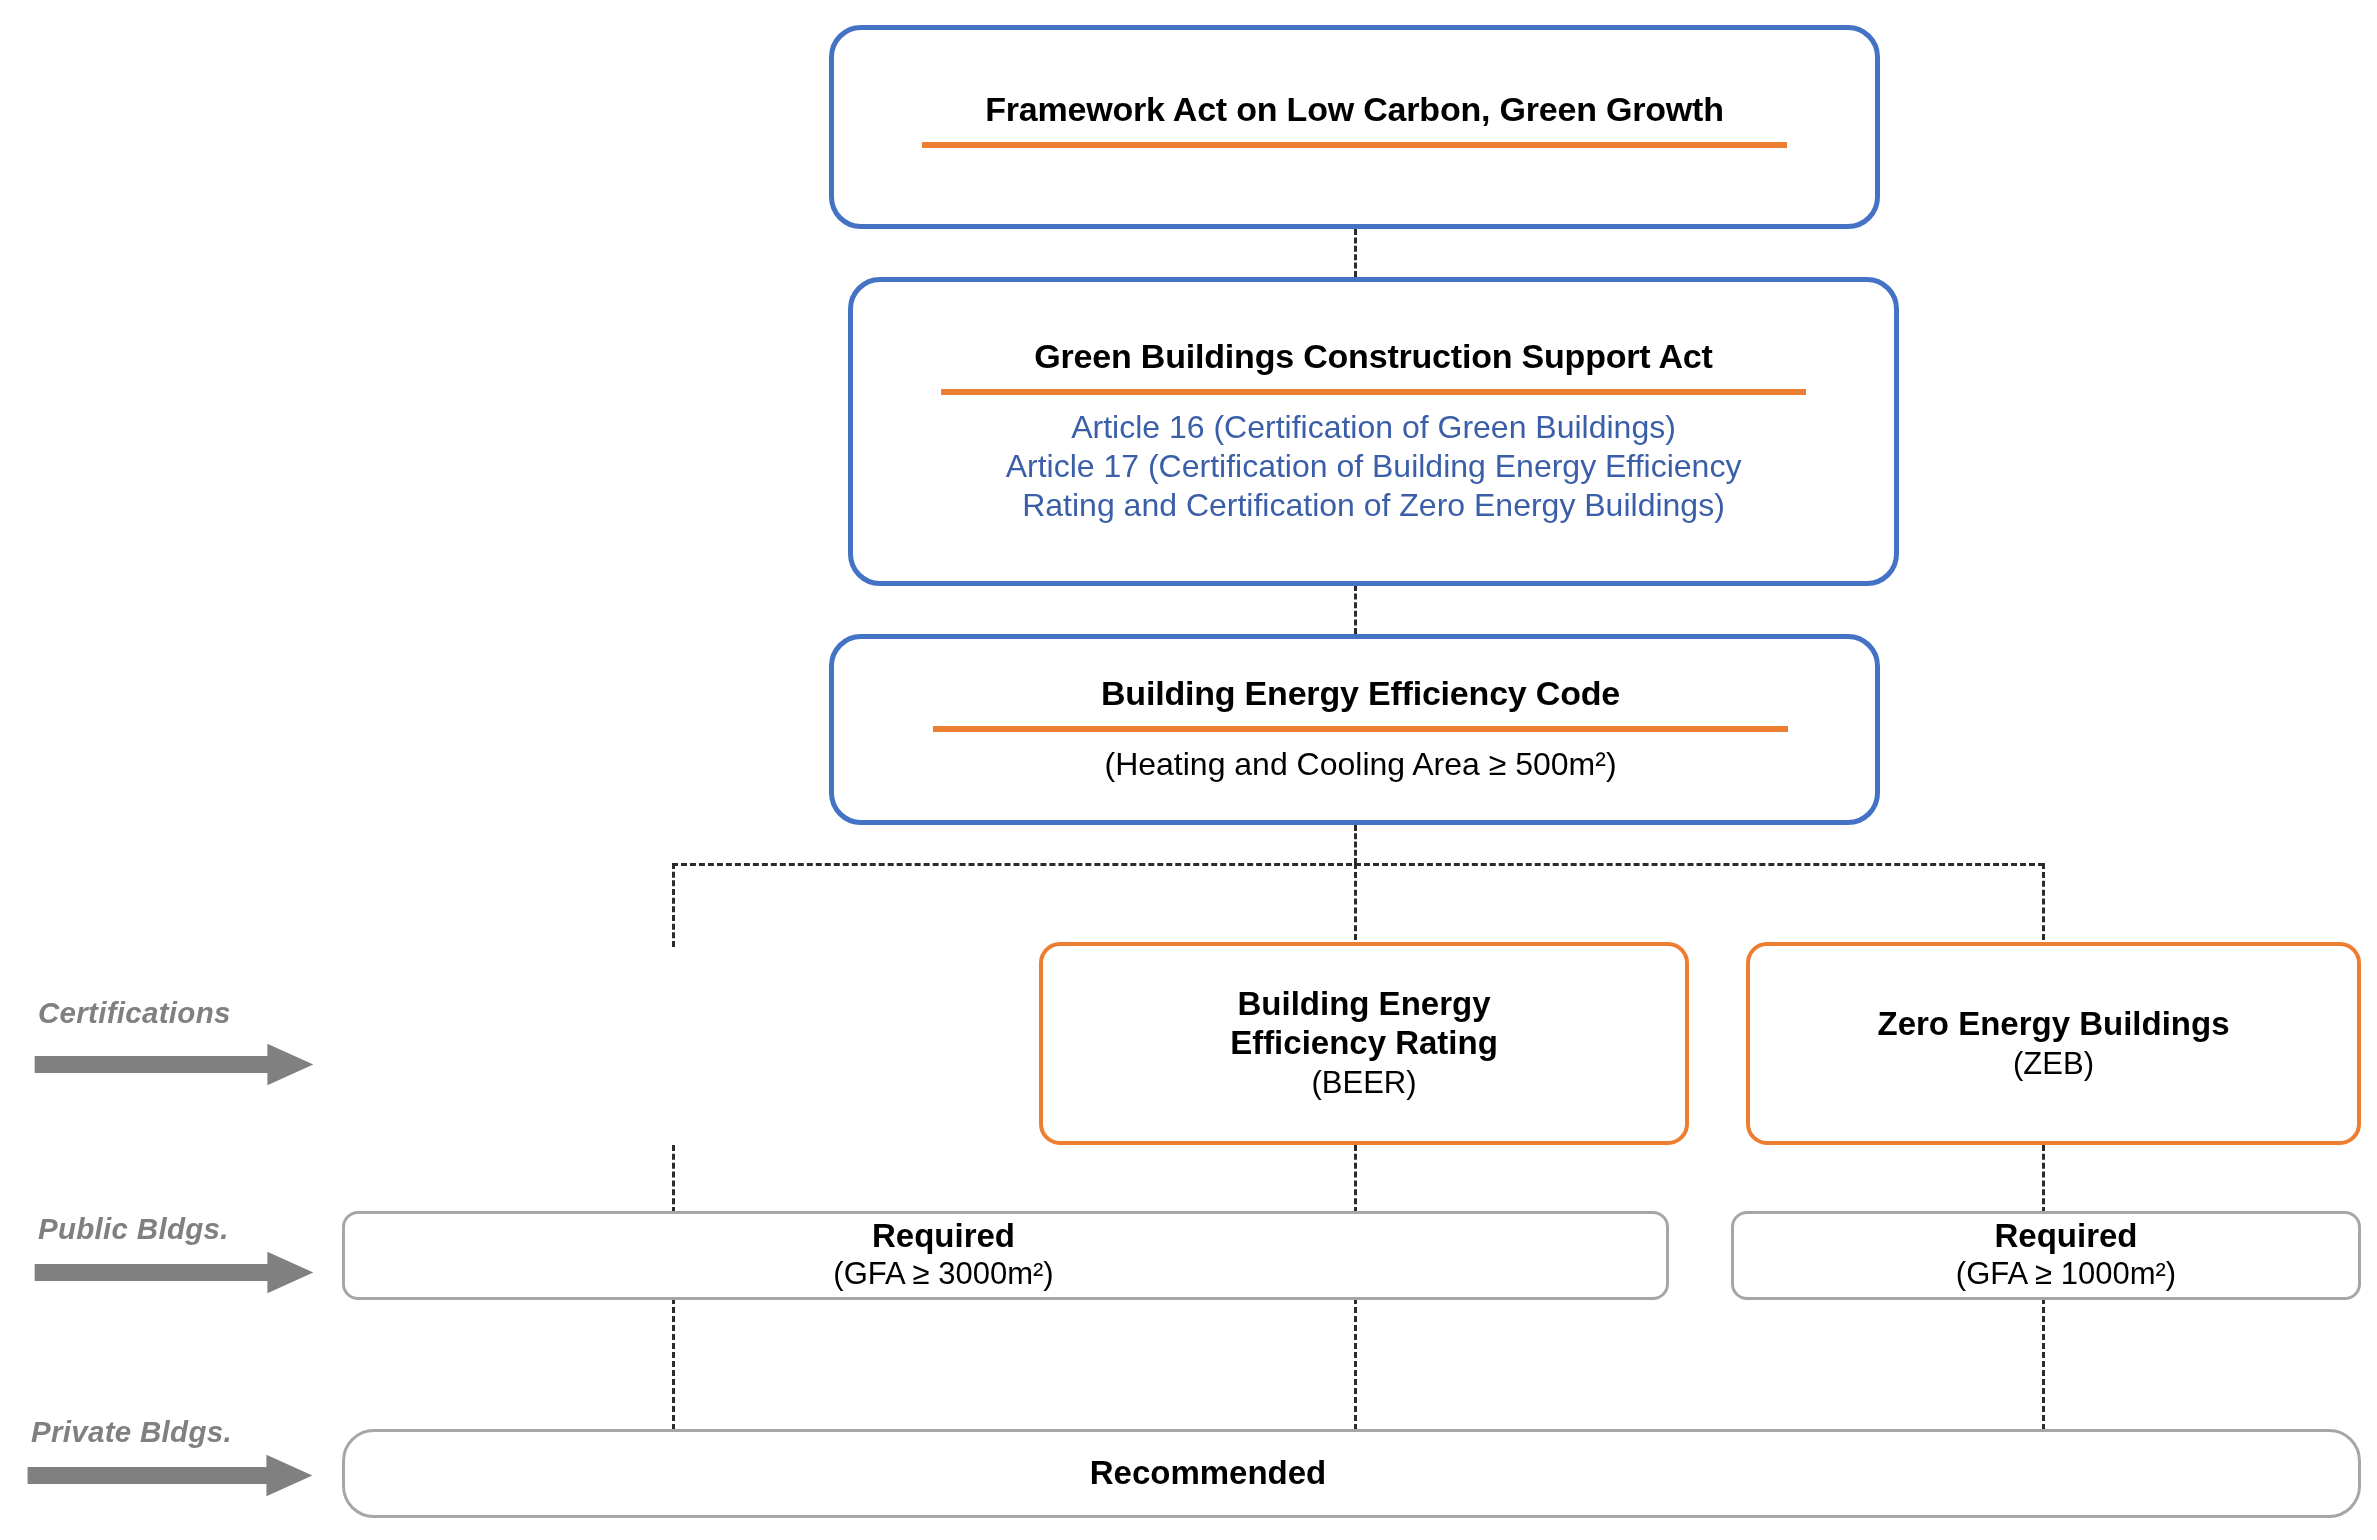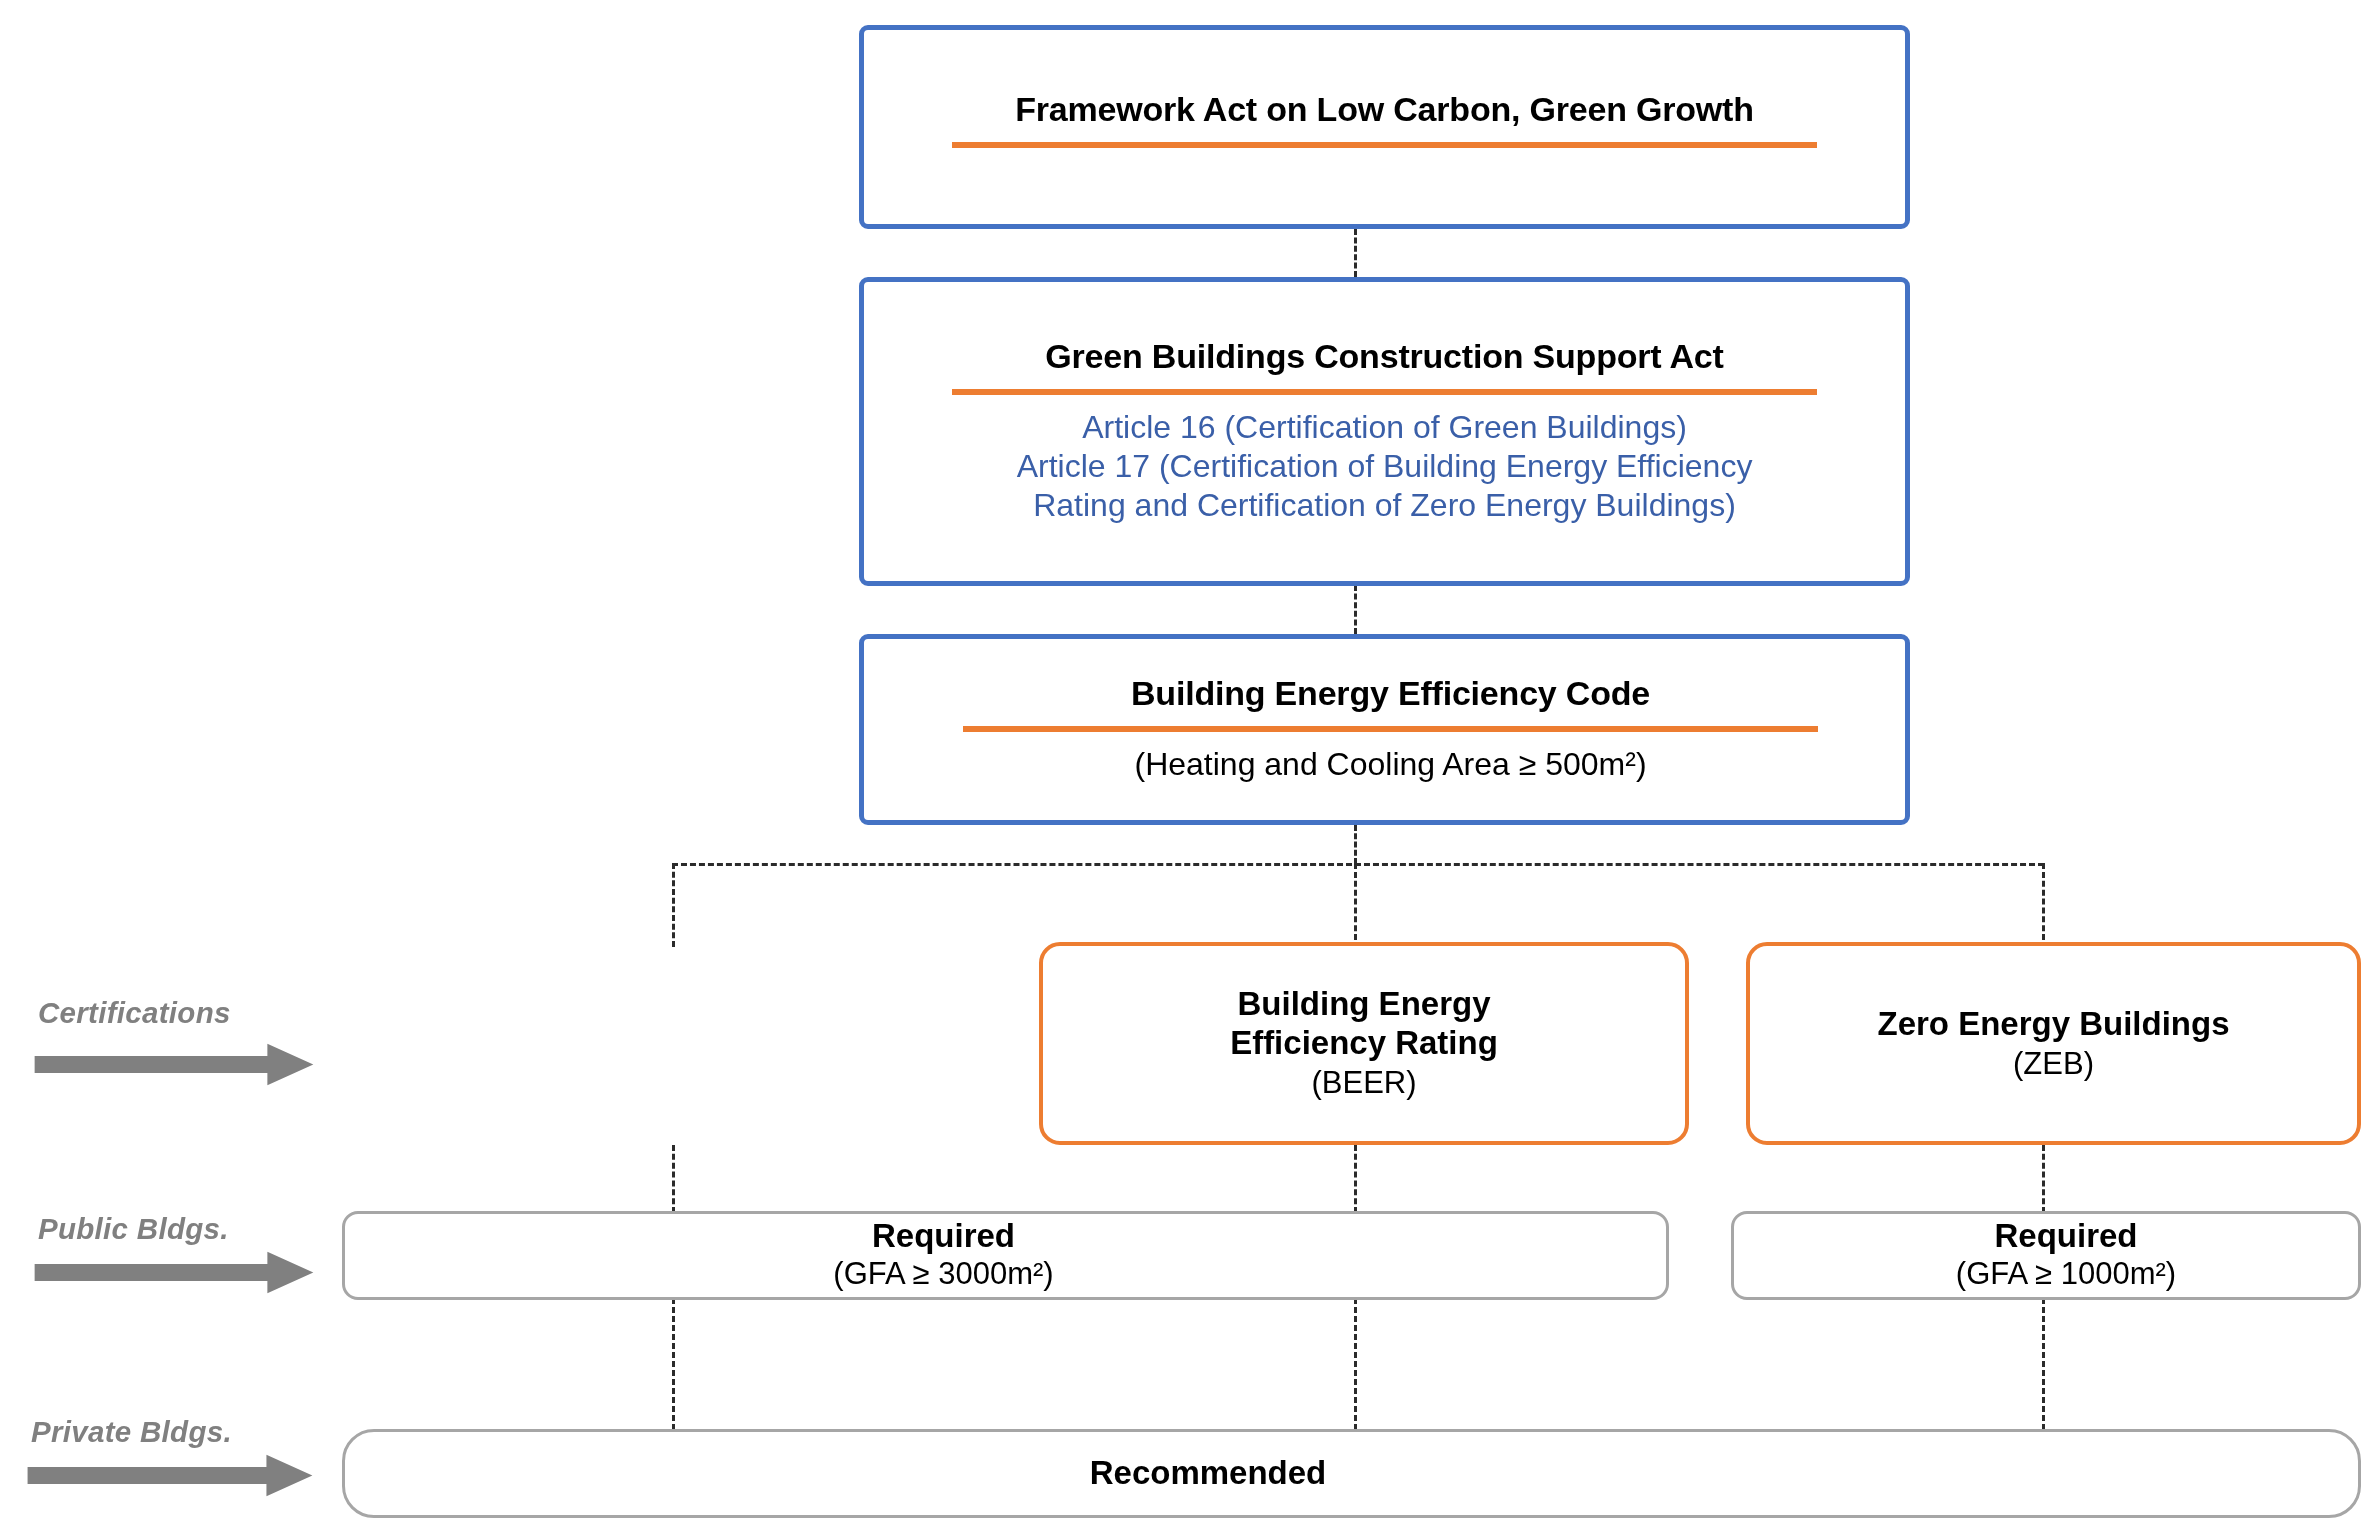--- a/index.html
+++ b/index.html
@@ -25,22 +25,21 @@
     background: #ffffff;
     display: flex;
     flex-direction: column;
     align-items: center;
     justify-content: center;
   }
 
   
   .law-box {
     border: 5.5px solid #4472C4;
-    border-radius: 9px;
-    margin-left: 30px;
+    border-radius: 32px;
   }
   .law-title {
     font-weight: bold;
     color: #000000;
     font-size: 34px;
     line-height: 1.1;
     text-align: center;
     letter-spacing: -0.2px;
   }
   .law-rule {
@@ -156,21 +155,21 @@
 
   <div class="vline" style="left:672px; top:1298px; height:132px;"></div>
   <div class="vline" style="left:1354px; top:1298px; height:132px;"></div>
   <div class="vline" style="left:2042px; top:1298px; height:132px;"></div>
 
   <div class="node law-box" style="left:829px; top:24.6px; width:1051px; height:204px;">
     <div class="law-title">Framework Act on Low Carbon, Green Growth</div>
     <div class="law-rule"></div>
   </div>
 
-  <div class="node law-box" style="left:829px; top:277px; width:1051px; height:309px;">
+  <div class="node law-box" style="left:848px; top:277px; width:1051px; height:309px;">
     <div class="law-title">Green Buildings Construction Support Act</div>
     <div class="law-rule"></div>
     <div class="law-sub">Article 16 (Certification of Green Buildings)
 Article 17 (Certification of Building Energy Efficiency
 Rating and Certification of Zero Energy Buildings)</div>
   </div>
 
   <div class="node law-box" style="left:829px; top:634px; width:1051px; height:191px;padding-left:12px;">
     <div class="law-title">Building Energy Efficiency Code</div>
     <div class="law-rule"></div>

